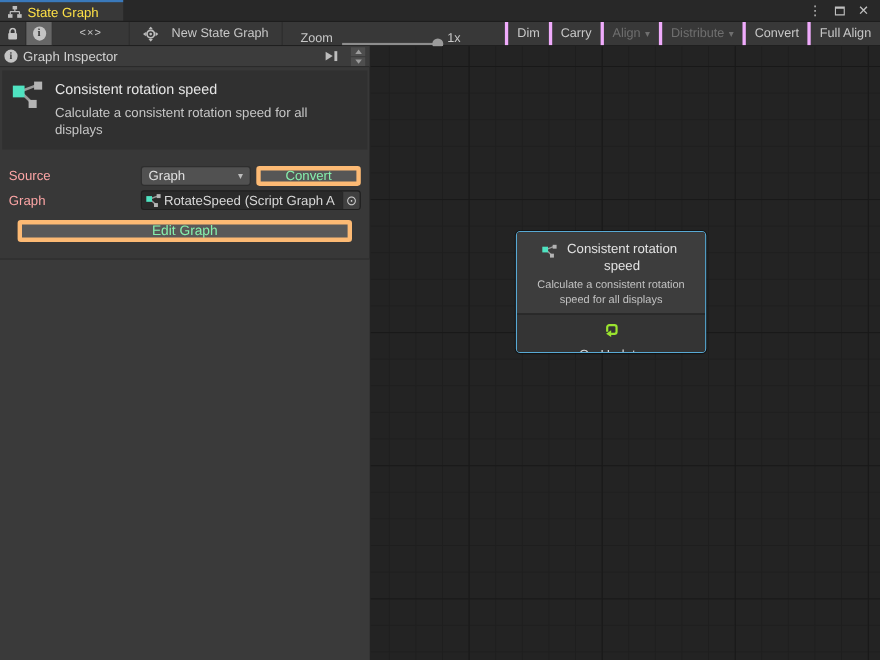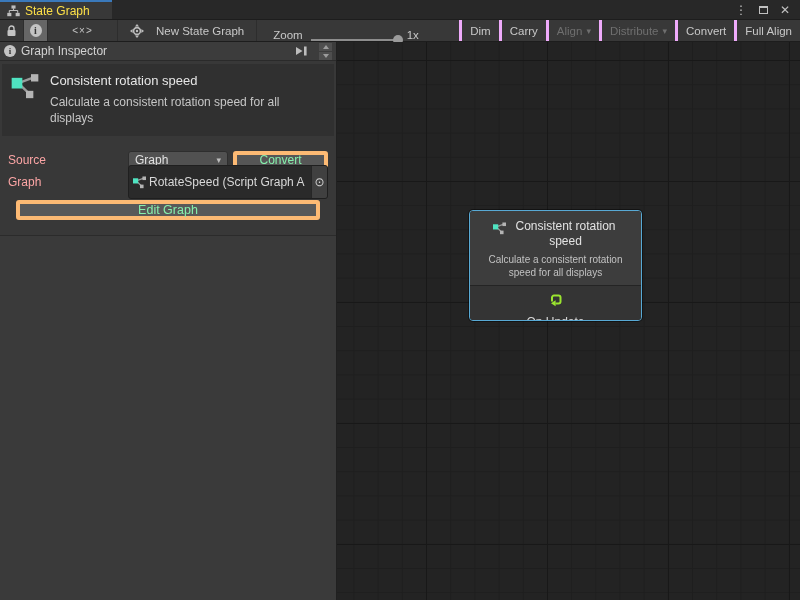--- a/index.html
+++ b/index.html
@@ -69,21 +69,21 @@
     width:100px; height:18px; background:#515151; border:1px solid #2e2e2e; border-radius:3px;
     display:flex; align-items:center; padding:0 6px; color:#e0e0e0;
   }
   .dropdown .caret { margin-left:auto; font-size:9px; color:#bdbdbd; }
   .btn {
     height:18px; background:#565656; border:4px solid #fdba74; border-radius:3px;
     display:flex; align-items:center; justify-content:center; color:#86efac;
   }
   .convert-btn { flex:1; margin-left:5px; }
   .objfield {
-    flex:1; height:34px; background:#2a2a2a; border:1px solid #1f1f1f; border-radius:3px;
+    flex:1; height:18px; background:#2a2a2a; border:1px solid #1f1f1f; border-radius:3px;
     display:flex; align-items:center; color:#d8d8d8; overflow:hidden;
   }
   .objfield .obj-icon { flex:0 0 16px; margin:0 1px 0 3px; display:flex; }
   .objfield .obj-text { flex:1; white-space:nowrap; overflow:hidden; }
   .obj-picker {
     flex:0 0 16px; height:100%; background:#404040; border-left:1px solid #262626;
     display:flex; align-items:center; justify-content:center; color:#cfcfcf; font-size:12px;
   }
   .editgraph-btn { margin:9px 8px 0 8px; height:20px; font-size:12.5px; background:#595959; }
   .insp-rest { margin-top:15px; border-top:1px solid #2b2b2b; flex:1; background:#3a3a3a; }

